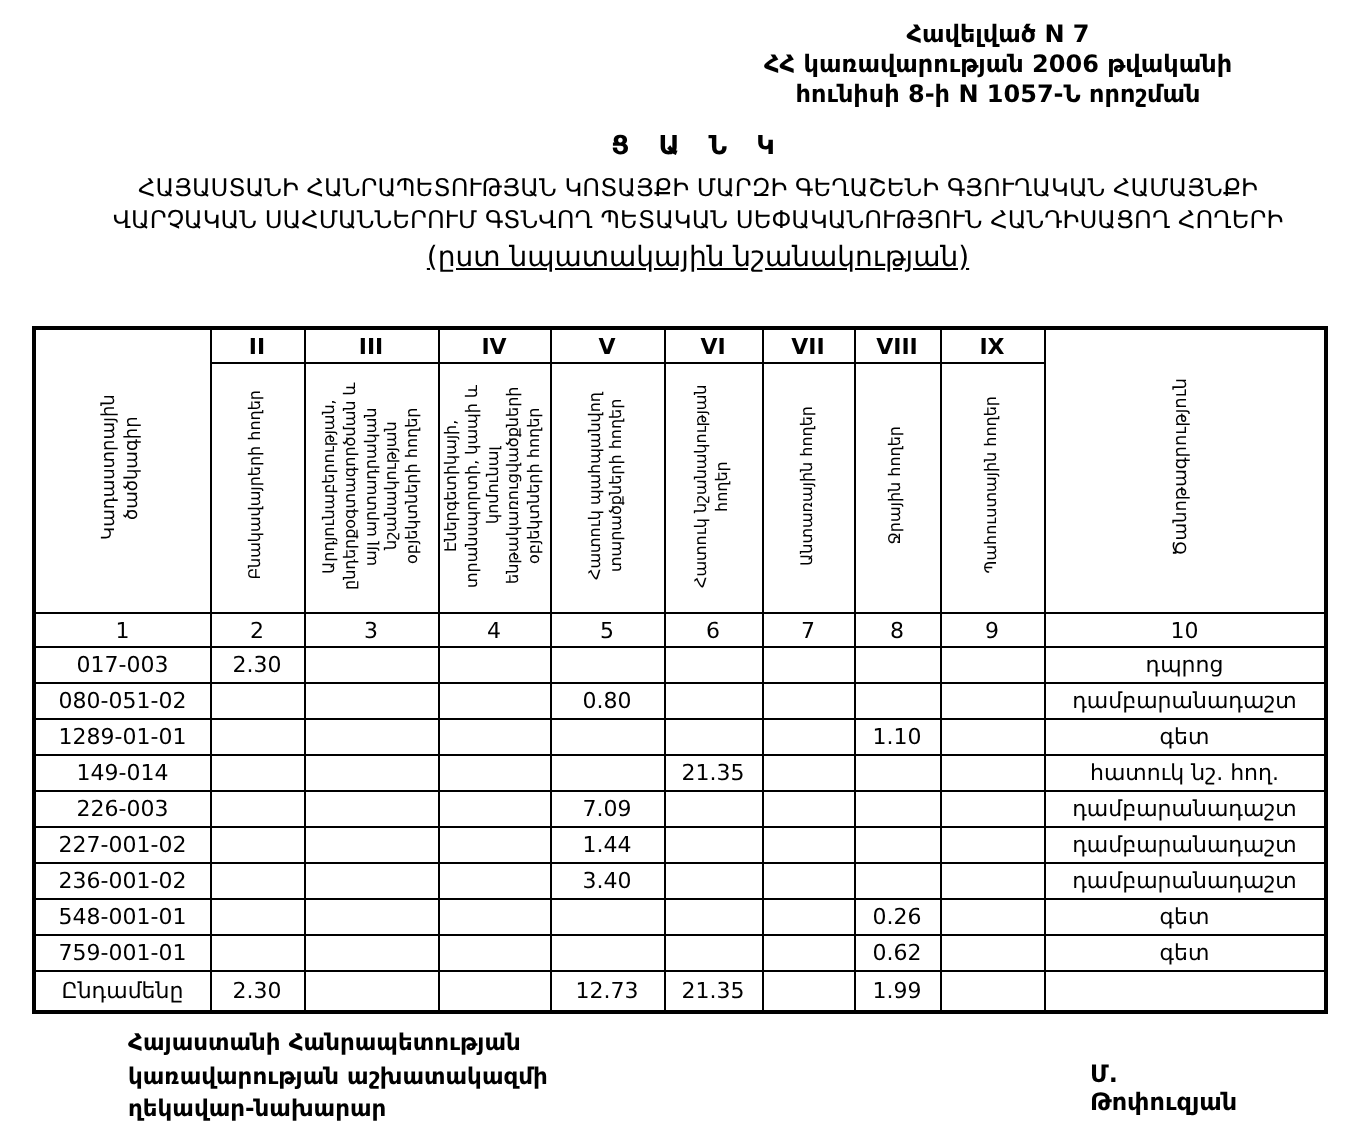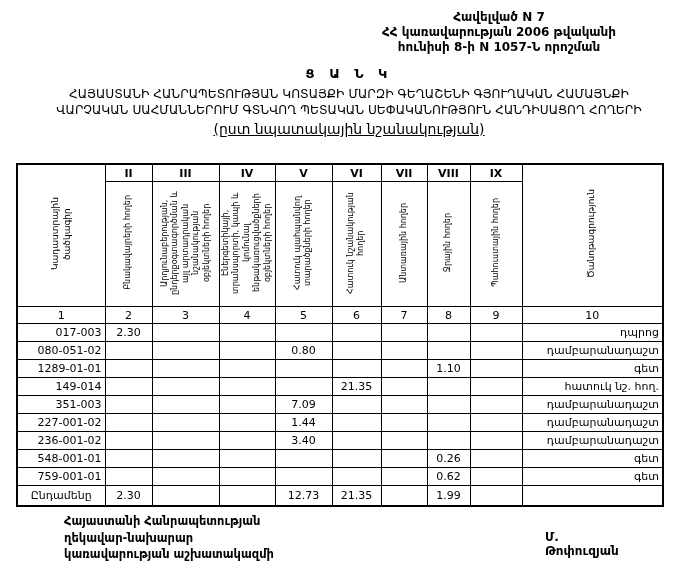--- a/index.html
+++ b/index.html
@@ -43,23 +43,23 @@
     transform: rotate(180deg);
     font-size: 8px; line-height: 1.3;
     max-height: 114px;
     text-align: center;
     white-space: normal;
     font-weight: normal;
   }
   .vert.big { font-size: 9px; }
   tr.number-row td { height: 16px; text-align: center; padding: 0; }
   tbody td { height: 17px; }
-  tbody td.code { text-align: right; }
+  tbody td.code { text-align: center; }
   tbody td.num { text-align: center; }
-  tbody td.note { text-align: right; }
+  tbody td.note { text-align: center; }
   tbody tr:last-child td { height: 19px; }
   tbody td.total-label { text-align: center; }
 
   .footer-left {
     position: absolute; top: 513px; left: 64px;
     font-weight: bold; font-size: 11.5px; line-height: 16.5px;
   }
   .signature {
     position: absolute; top: 530px; left: 545px;
     font-weight: bold; font-size: 12px;
@@ -195,21 +195,21 @@
           <td class="num"></td>
           <td class="num"></td>
           <td class="num"></td>
           <td class="num">21.35</td>
           <td class="num"></td>
           <td class="num"></td>
           <td class="num"></td>
           <td class="note">հատուկ նշ. հող.</td>
         </tr>
         <tr>
-          <td class="code">351-003</td>
+          <td class="code">226-003</td>
           <td class="num"></td>
           <td class="num"></td>
           <td class="num"></td>
           <td class="num">7.09</td>
           <td class="num"></td>
           <td class="num"></td>
           <td class="num"></td>
           <td class="num"></td>
           <td class="note">դամբարանադաշտ</td>
         </tr>
@@ -271,18 +271,18 @@
           <td class="num"></td>
           <td class="num">1.99</td>
           <td class="num"></td>
           <td class="note"></td>
         </tr>
       </tbody>
   </table>
 
   <div class="footer-left">
     <div>Հայաստանի Հանրապետության</div>
+    <div>կառավարության աշխատակազմի</div>
     <div>ղեկավար-նախարար</div>
-    <div>կառավարության աշխատակազմի</div>
   </div>
   <div class="signature">Մ. Թոփուզյան</div>
 
 </div>
 
 </body></html>

